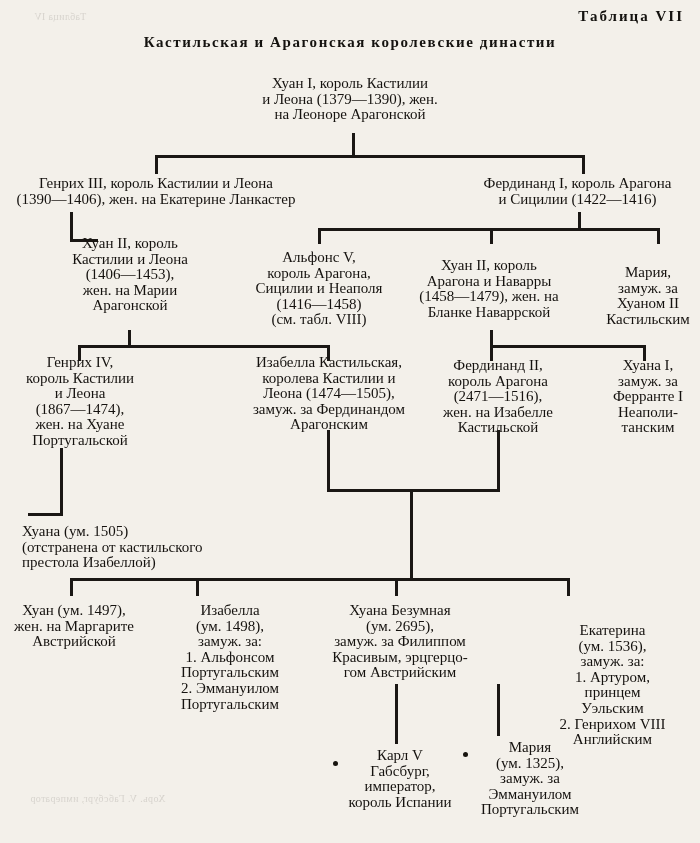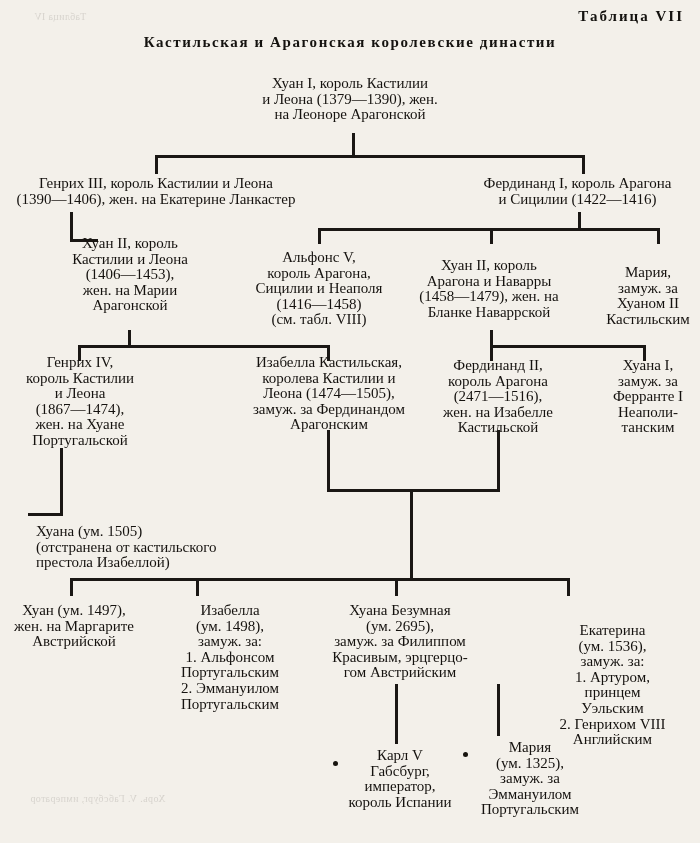--- a/index.html
+++ b/index.html
@@ -166,21 +166,21 @@
   <div class="ln v" style="left:497px; top:430px; height:62px;"></div>
   <div class="ln h" style="left:327px; top:489px; width:173px;"></div>
   <div class="ln v" style="left:410px; top:489px; height:92px;"></div>
 
   <div class="ln h" style="left:70px; top:578px; width:500px;"></div>
   <div class="ln v" style="left:70px; top:578px; height:18px;"></div>
   <div class="ln v" style="left:196px; top:578px; height:18px;"></div>
   <div class="ln v" style="left:395px; top:578px; height:18px;"></div>
   <div class="ln v" style="left:567px; top:578px; height:18px;"></div>
 
-  <div class="node" style="left:36px; top:524px; width:230px; text-align:left;">Хуана (ум. 1505)
+  <div class="node" style="left:22px; top:524px; width:230px; text-align:left;">Хуана (ум. 1505)
 (отстранена от кастильского
 престола Изабеллой)</div>
 
   <div class="node" style="left:14px; top:603px; width:120px;">Хуан (ум. 1497),
 жен. на Маргарите
 Австрийской</div>
   <div class="node" style="left:160px; top:603px; width:140px;">Изабелла
 (ум. 1498),
 замуж. за:
 1. Альфонсом

